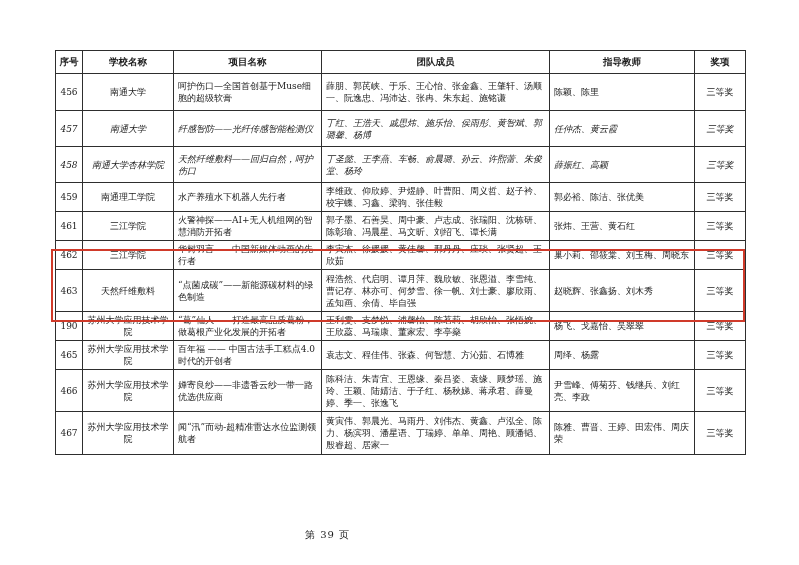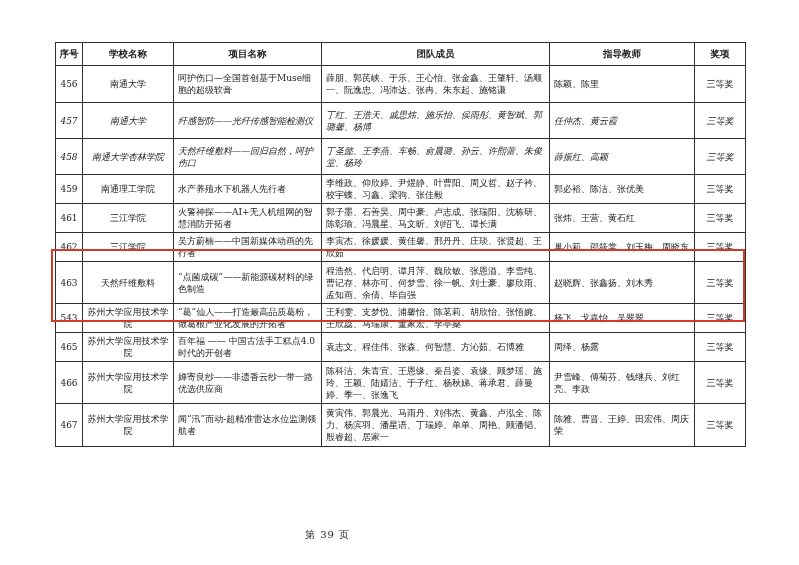--- a/index.html
+++ b/index.html
@@ -1,21 +1,21 @@
 <!DOCTYPE html>
 <html><head>
 <meta charset="utf-8">
 <style>
   html,body { margin:0; padding:0; }
   body {
     width:799px; height:565px; background:#ffffff; position:relative;
     font-family:"DejaVu Serif","Liberation Serif",serif;
     color:#1c1c1c; overflow:hidden;
   }
-  .table-wrap { position:absolute; left:55px; top:42px; }
+  .table-wrap { position:absolute; left:55px; top:50px; }
   table { border-collapse:collapse; table-layout:fixed; width:690px; }
   th, td {
     border:1px solid #2e2e2e; padding:2px 4px;
     font-size:9px; line-height:12px; vertical-align:middle;
     overflow:hidden; word-break:break-all;
   }
   th { font-weight:bold; text-align:center; font-size:9.5px; padding:2px 1px; }
   td.c-no, td.c-award, td.c-school { text-align:center; }
   td.c-project, td.c-team, td.c-adv { text-align:left; }
   tr.hr  { height:23px; }
@@ -93,35 +93,35 @@
         <td class="c-no">461</td>
         <td class="c-school">三江学院</td>
         <td class="c-project">火警神探——AI+无人机组网的智慧消防开拓者</td>
         <td class="c-team">郭子墨、石善昊、周中豪、卢志成、张瑞阳、沈栋研、陈彰瑜、冯晨星、马文昕、刘绍飞、谭长满</td>
         <td class="c-adv">张炜、王营、黄石红</td>
         <td class="c-award">三等奖</td>
       </tr>
       <tr class="h35">
         <td class="c-no">462</td>
         <td class="c-school">三江学院</td>
-        <td class="c-project">吴方蔚楠——中国新媒体动画的先行者</td>
+        <td class="c-project">华树羽言——中国新媒体动画的先行者</td>
         <td class="c-team">李寅杰、徐媛媛、黄佳馨、邢丹丹、庄琰、张贤超、王欣茹</td>
         <td class="c-adv">巢小莉、邵筱棠、刘玉梅、周晓东</td>
         <td class="c-award">三等奖</td>
       </tr>
       <tr class="h42">
         <td class="c-no">463</td>
         <td class="c-school">天然纤维敷料</td>
         <td class="c-project">“点菌成碳”——新能源碳材料的绿色制造</td>
         <td class="c-team">程浩然、代启明、谭月萍、魏欣敏、张恩溢、李雪纯、曹记存、林亦可、何梦雪、徐一帆、刘士豪、廖欣雨、孟知画、余倩、毕自强</td>
         <td class="c-adv">赵晓辉、张鑫扬、刘木秀</td>
         <td class="c-award">三等奖</td>
       </tr>
       <tr class="h35">
-        <td class="c-no">543</td>
+        <td class="c-no">190</td>
         <td class="c-school">苏州大学应用技术学院</td>
         <td class="c-project">“葛”仙人——打造最高品质葛粉，做葛根产业化发展的开拓者</td>
         <td class="c-team">王利雯、支梦悦、浦馨怡、陈茗莉、胡欣怡、张悟婉、王欣蕊、马瑞康、董家宏、李亭燊</td>
         <td class="c-adv">杨飞、戈嘉怡、吴翠翠</td>
         <td class="c-award">三等奖</td>
       </tr>
       <tr class="h35">
         <td class="c-no">465</td>
         <td class="c-school">苏州大学应用技术学院</td>
         <td class="c-project">百年福 —— 中国古法手工糕点4.0时代的开创者</td>

